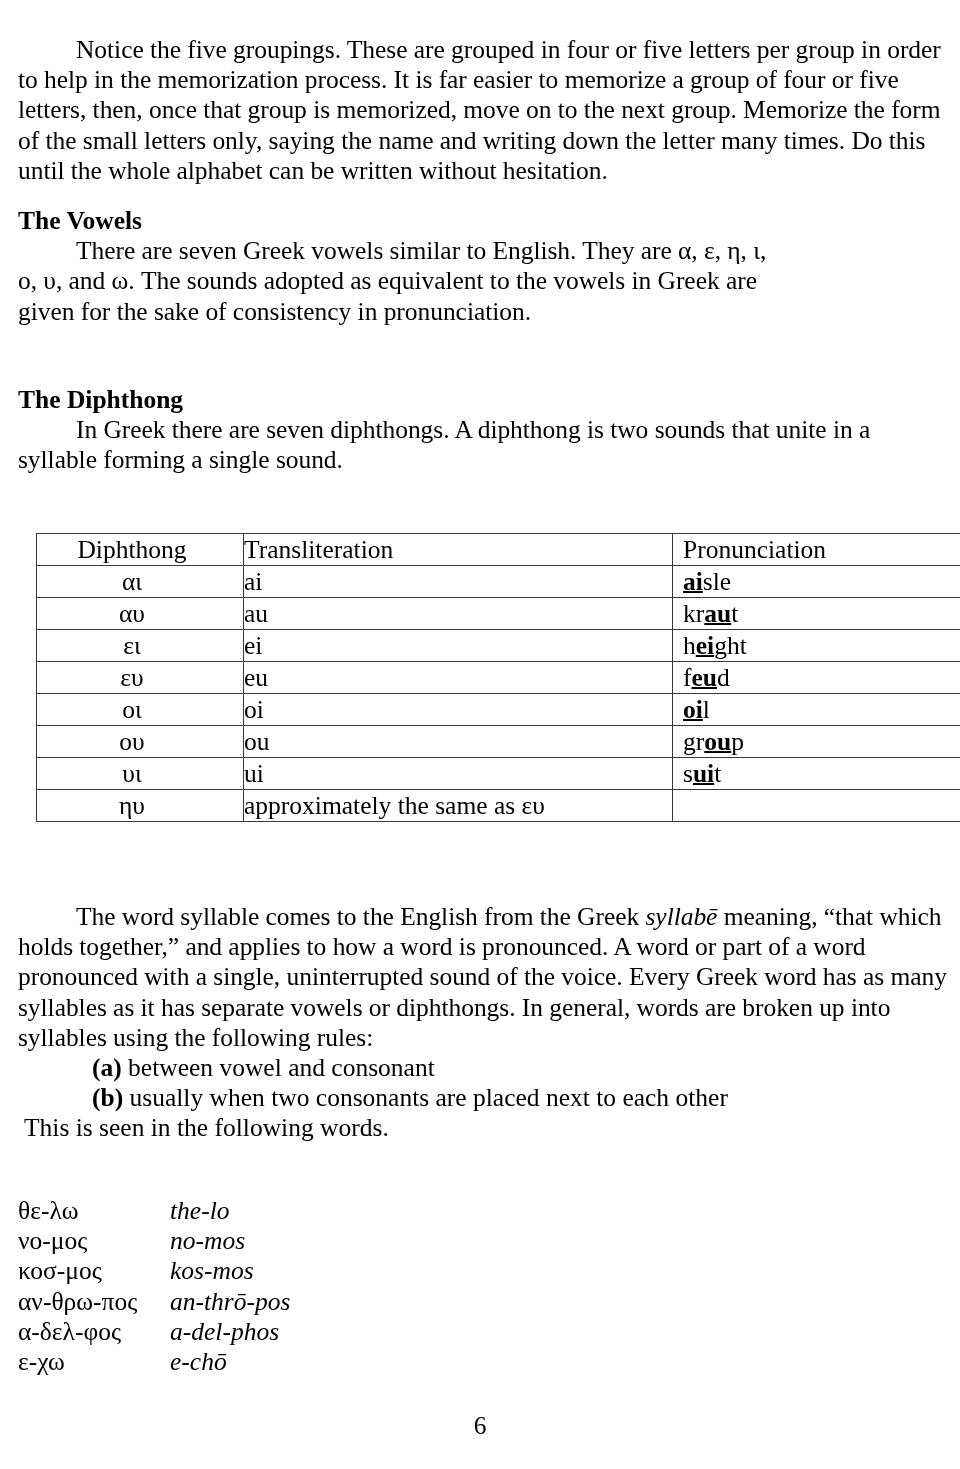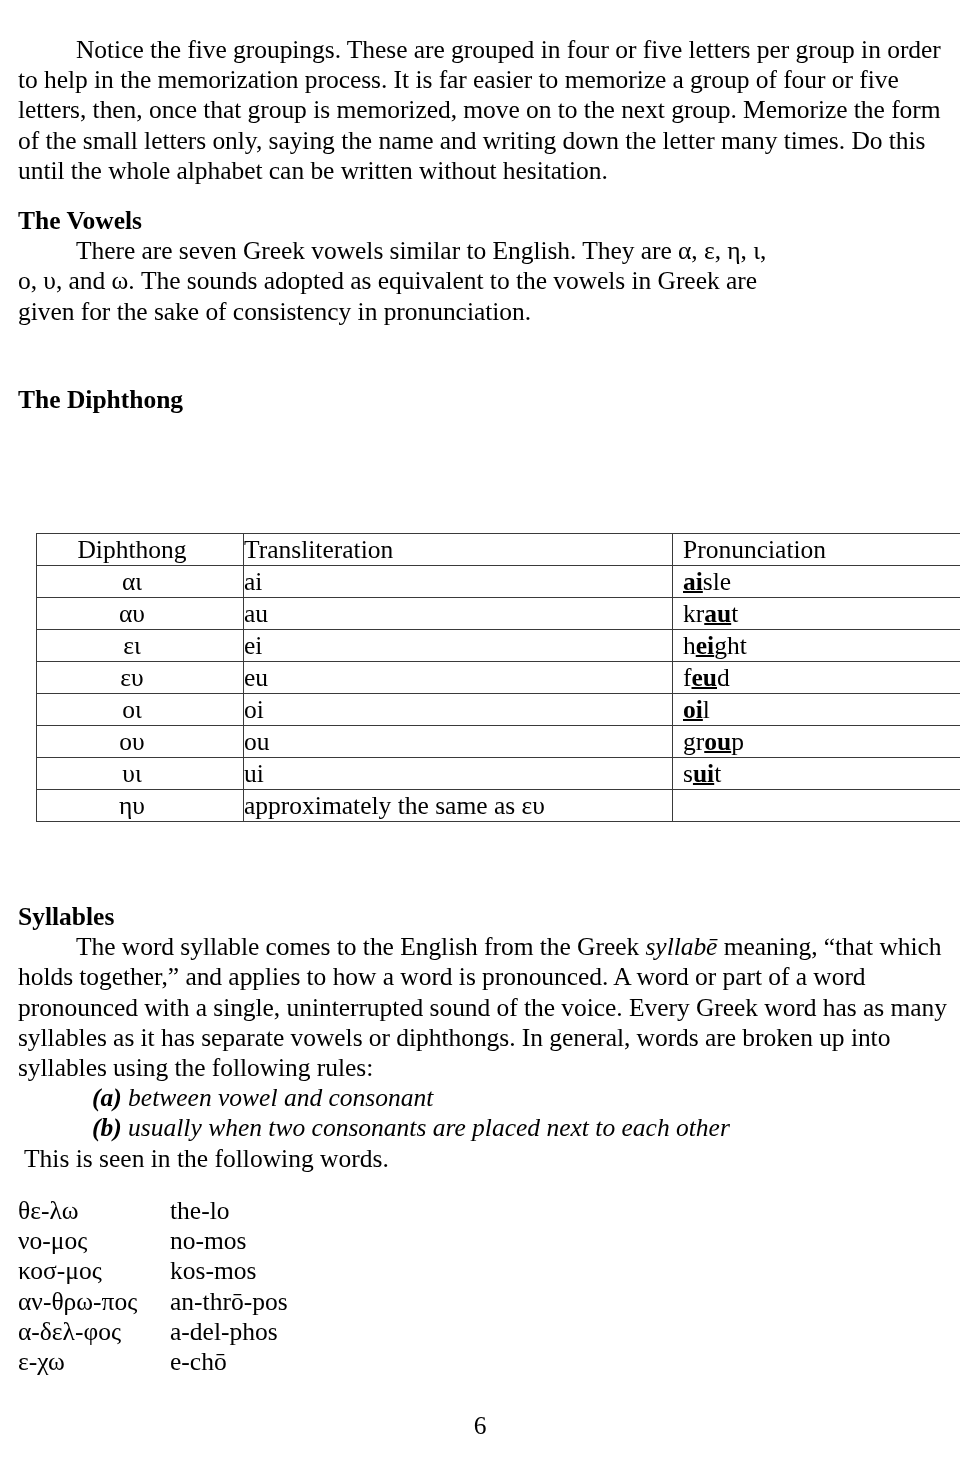--- a/index.html
+++ b/index.html
@@ -78,38 +78,38 @@
     text-decoration: underline;
     text-underline-offset: 1px;
   }
 
   
   .rules {
     padding-left: 18px;
     font-size: 25.5px;
     line-height: 30.2px;
   }
-  .rule-line { text-indent: 74px; font-style: italic; }
+  .rule-line { text-indent: 74px; }
   .rule-tag { font-weight: bold; }
   .tail-line { text-indent: 6px; }
 
   
   .wordlist {
     position: absolute;
     left: 18px;
     top: 1196px;
     font-size: 25.5px;
     line-height: 30.2px;
   }
   .wordlist .row { display: block; white-space: pre; }
   .wl-greek {
     display: inline-block;
     width: 152px;
   }
-  .wl-trans { display: inline-block; }
+  .wl-trans { display: inline-block; font-style: italic; }
 
   
   .pageno {
     position: absolute;
     left: 0;
     top: 1411px;
     width: 960px;
     text-align: center;
     font-size: 25.5px;
     line-height: 30px;
@@ -126,20 +126,21 @@
     <p class="para indent">Notice the five groupings. These are grouped in four or five letters per group in order to help in the memorization process. It is far easier to memorize a group of four or five letters, then, once that group is memorized, move on to the next group. Memorize the form of the small letters only, saying the name and writing down the letter many times. Do this until the whole alphabet can be written without hesitation.</p>
   </div>
 
   <div class="block-vowels">
     <div class="heading">The Vowels</div>
     <p class="para indent">There are seven Greek vowels similar to English. They are  α, ε, η, ι, ο, υ, and ω. The sounds adopted as equivalent to the vowels in Greek are given for the sake of consistency in pronunciation.</p>
   </div>
 
   <div class="block-diphthong">
     <div class="heading">The Diphthong</div>
+    <p class="para indent">In Greek there are seven diphthongs. A diphthong is two sounds that unite in a syllable forming a single sound.</p>
   </div>
 
   <div class="tbl-wrap">
     <table class="diph">
       <thead>
         <tr>
           <th class="col-a">Diphthong</th>
           <th class="col-b">Transliteration</th>
           <th class="col-c">Pronunciation</th>
         </tr>
@@ -183,21 +184,20 @@
           <tr>
             <td class="col-a gk">ηυ</td>
             <td class="col-b">approximately the same as ευ</td>
             <td class="col-c pron"></td>
           </tr>
         </tbody>
     </table>
   </div>
 
   <div class="block-syllables">
-    <div class="heading">Syllables</div>
     <p class="para indent">
       <span>The word syllable comes to the English from the Greek </span><em class="ital">syllabē</em><span> meaning, “that which holds together,” and applies to how a word is pronounced. A word or part of a word pronounced with a single, uninterrupted sound of the voice. Every Greek word has as many syllables as it has separate vowels or diphthongs. In general, words are broken up into syllables using the following rules:</span>
     </p>
     <div class="rules">
       <div class="rule-line">
         <span class="rule-tag">(a)</span><span> between vowel and consonant</span>
       </div>
       <div class="rule-line">
         <span class="rule-tag">(b)</span><span> usually when two consonants are placed next to each other</span>
       </div>

